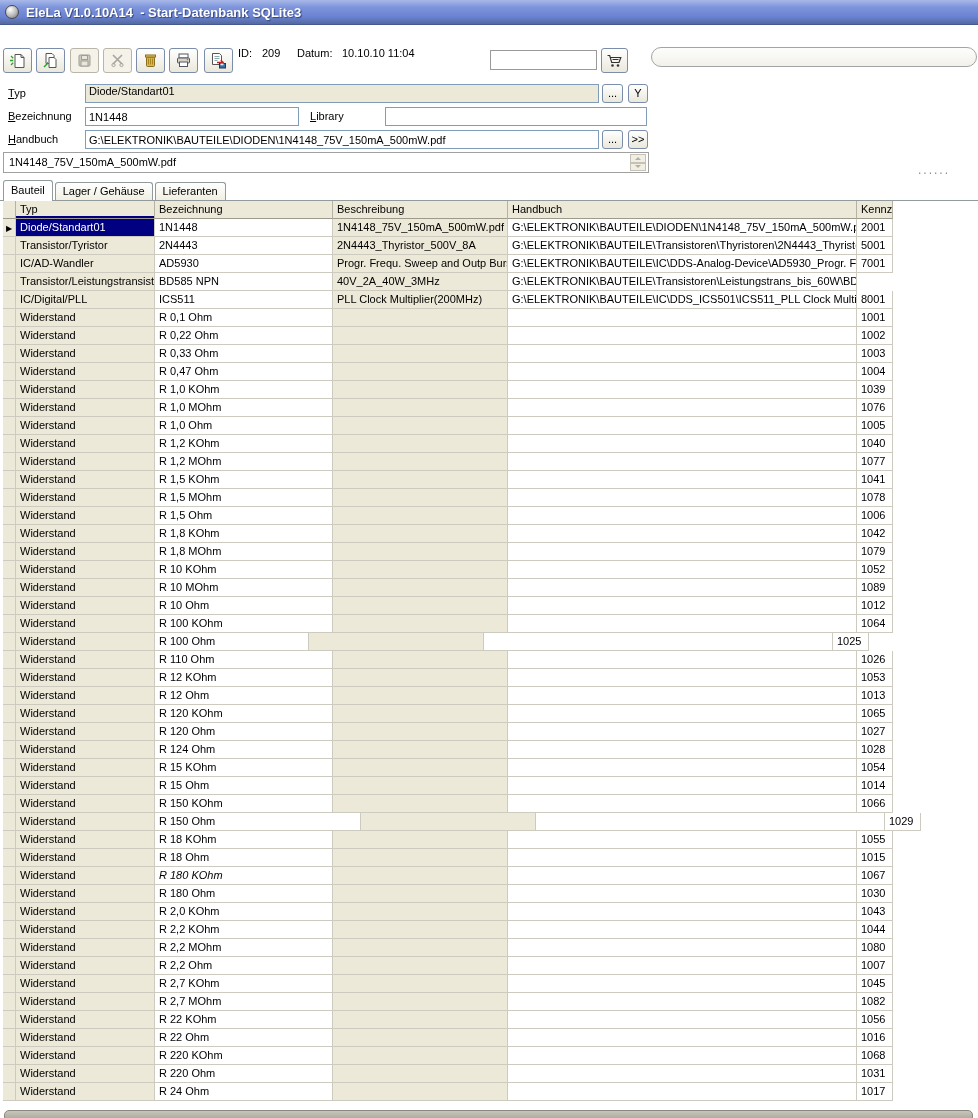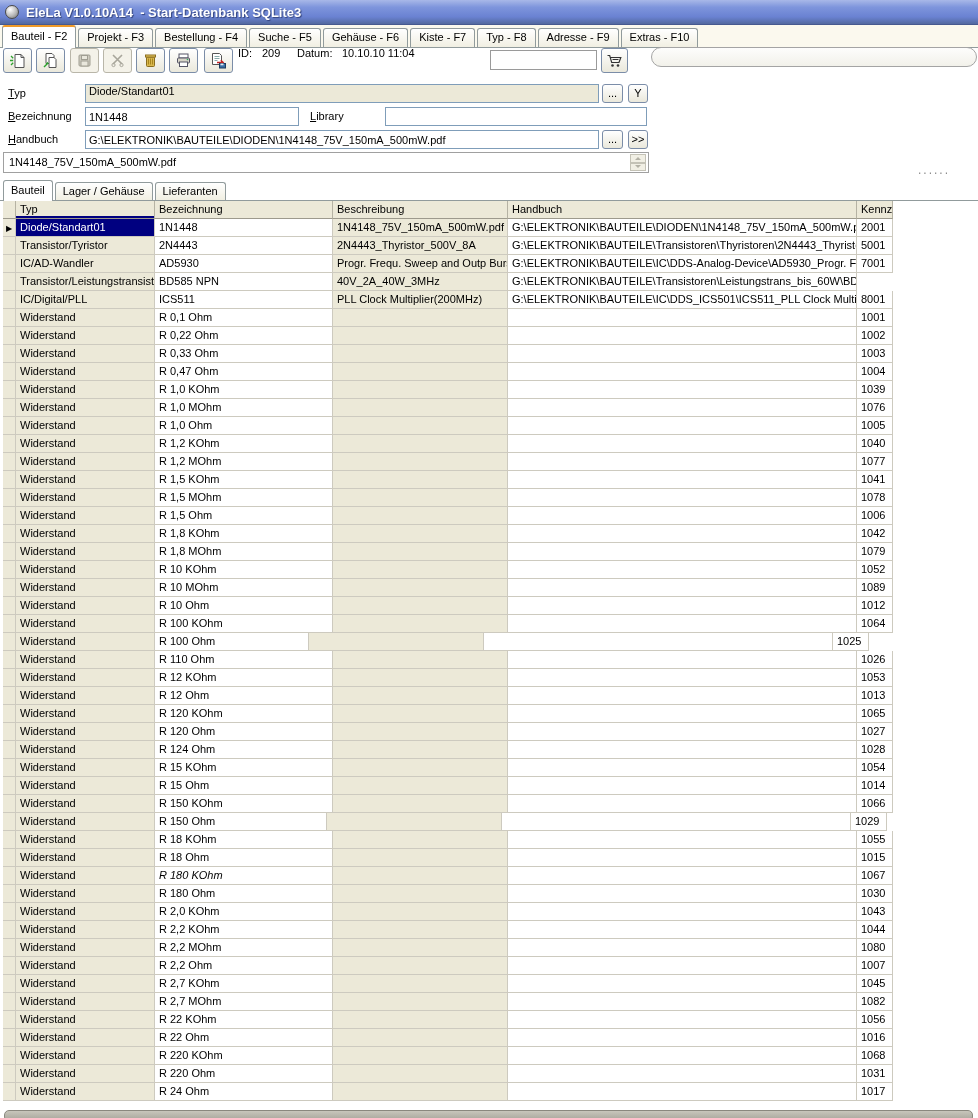--- a/index.html
+++ b/index.html
@@ -96,31 +96,20 @@
 </head>
 <body>
 
 <div class="window">
 
   <div class="titlebar">
     <div class="app-icon"></div>
     <div class="title-text">EleLa V1.0.10A14  - Start-Datenbank SQLite3</div>
   </div>
 
-  <div class="tabstrip">
-      <div class="tab active">Bauteil - F2</div>
-      <div class="tab">Projekt - F3</div>
-      <div class="tab">Bestellung - F4</div>
-      <div class="tab">Suche - F5</div>
-      <div class="tab">Gehäuse - F6</div>
-      <div class="tab">Kiste - F7</div>
-      <div class="tab">Typ - F8</div>
-      <div class="tab">Adresse - F9</div>
-      <div class="tab">Extras - F10</div>
-    </div>
 
   <div class="tbtn" style="left:3px">
     <svg class="icon-svg" width="17" height="17" viewBox="0 0 17 17">
         <path d="M6 2.5h6l3 3v10H6z" fill="#fff" stroke="#555"></path>
         <path d="M12 2.5v3h3" fill="none" stroke="#555"></path>
         <g stroke="#2da12d" stroke-width="1.3">
           <path d="M2 4l2.2 2.2M1 8.5h3.2M2 13l2.2-2.2"></path>
         </g>
       </svg>
   </div>
@@ -492,21 +481,21 @@
           <div class="cell ind"></div>
           <div class="cell c-beige" style="width: 139px;">Widerstand</div>
           <div class="cell c-white" style="width: 178px;">R 150 KOhm</div>
           <div class="cell c-beige" style="width: 175px;"></div>
           <div class="cell c-white" style="width: 349px;"></div>
           <div class="cell c-white" style="width: 36px;">1066</div>
         </div>
         <div class="grow">
           <div class="cell ind"></div>
           <div class="cell c-beige" style="width: 139px;">Widerstand</div>
-          <div class="cell c-white" style="width: 172px;">R 150 Ohm</div>
+          <div class="cell c-white" style="width: 206px;">R 150 Ohm</div>
           <div class="cell c-beige" style="width: 175px;"></div>
           <div class="cell c-white" style="width: 349px;"></div>
           <div class="cell c-white" style="width: 36px;">1029</div>
         </div>
         <div class="grow">
           <div class="cell ind"></div>
           <div class="cell c-beige" style="width: 139px;">Widerstand</div>
           <div class="cell c-white" style="width: 178px;">R 18 KOhm</div>
           <div class="cell c-beige" style="width: 175px;"></div>
           <div class="cell c-white" style="width: 349px;"></div>

